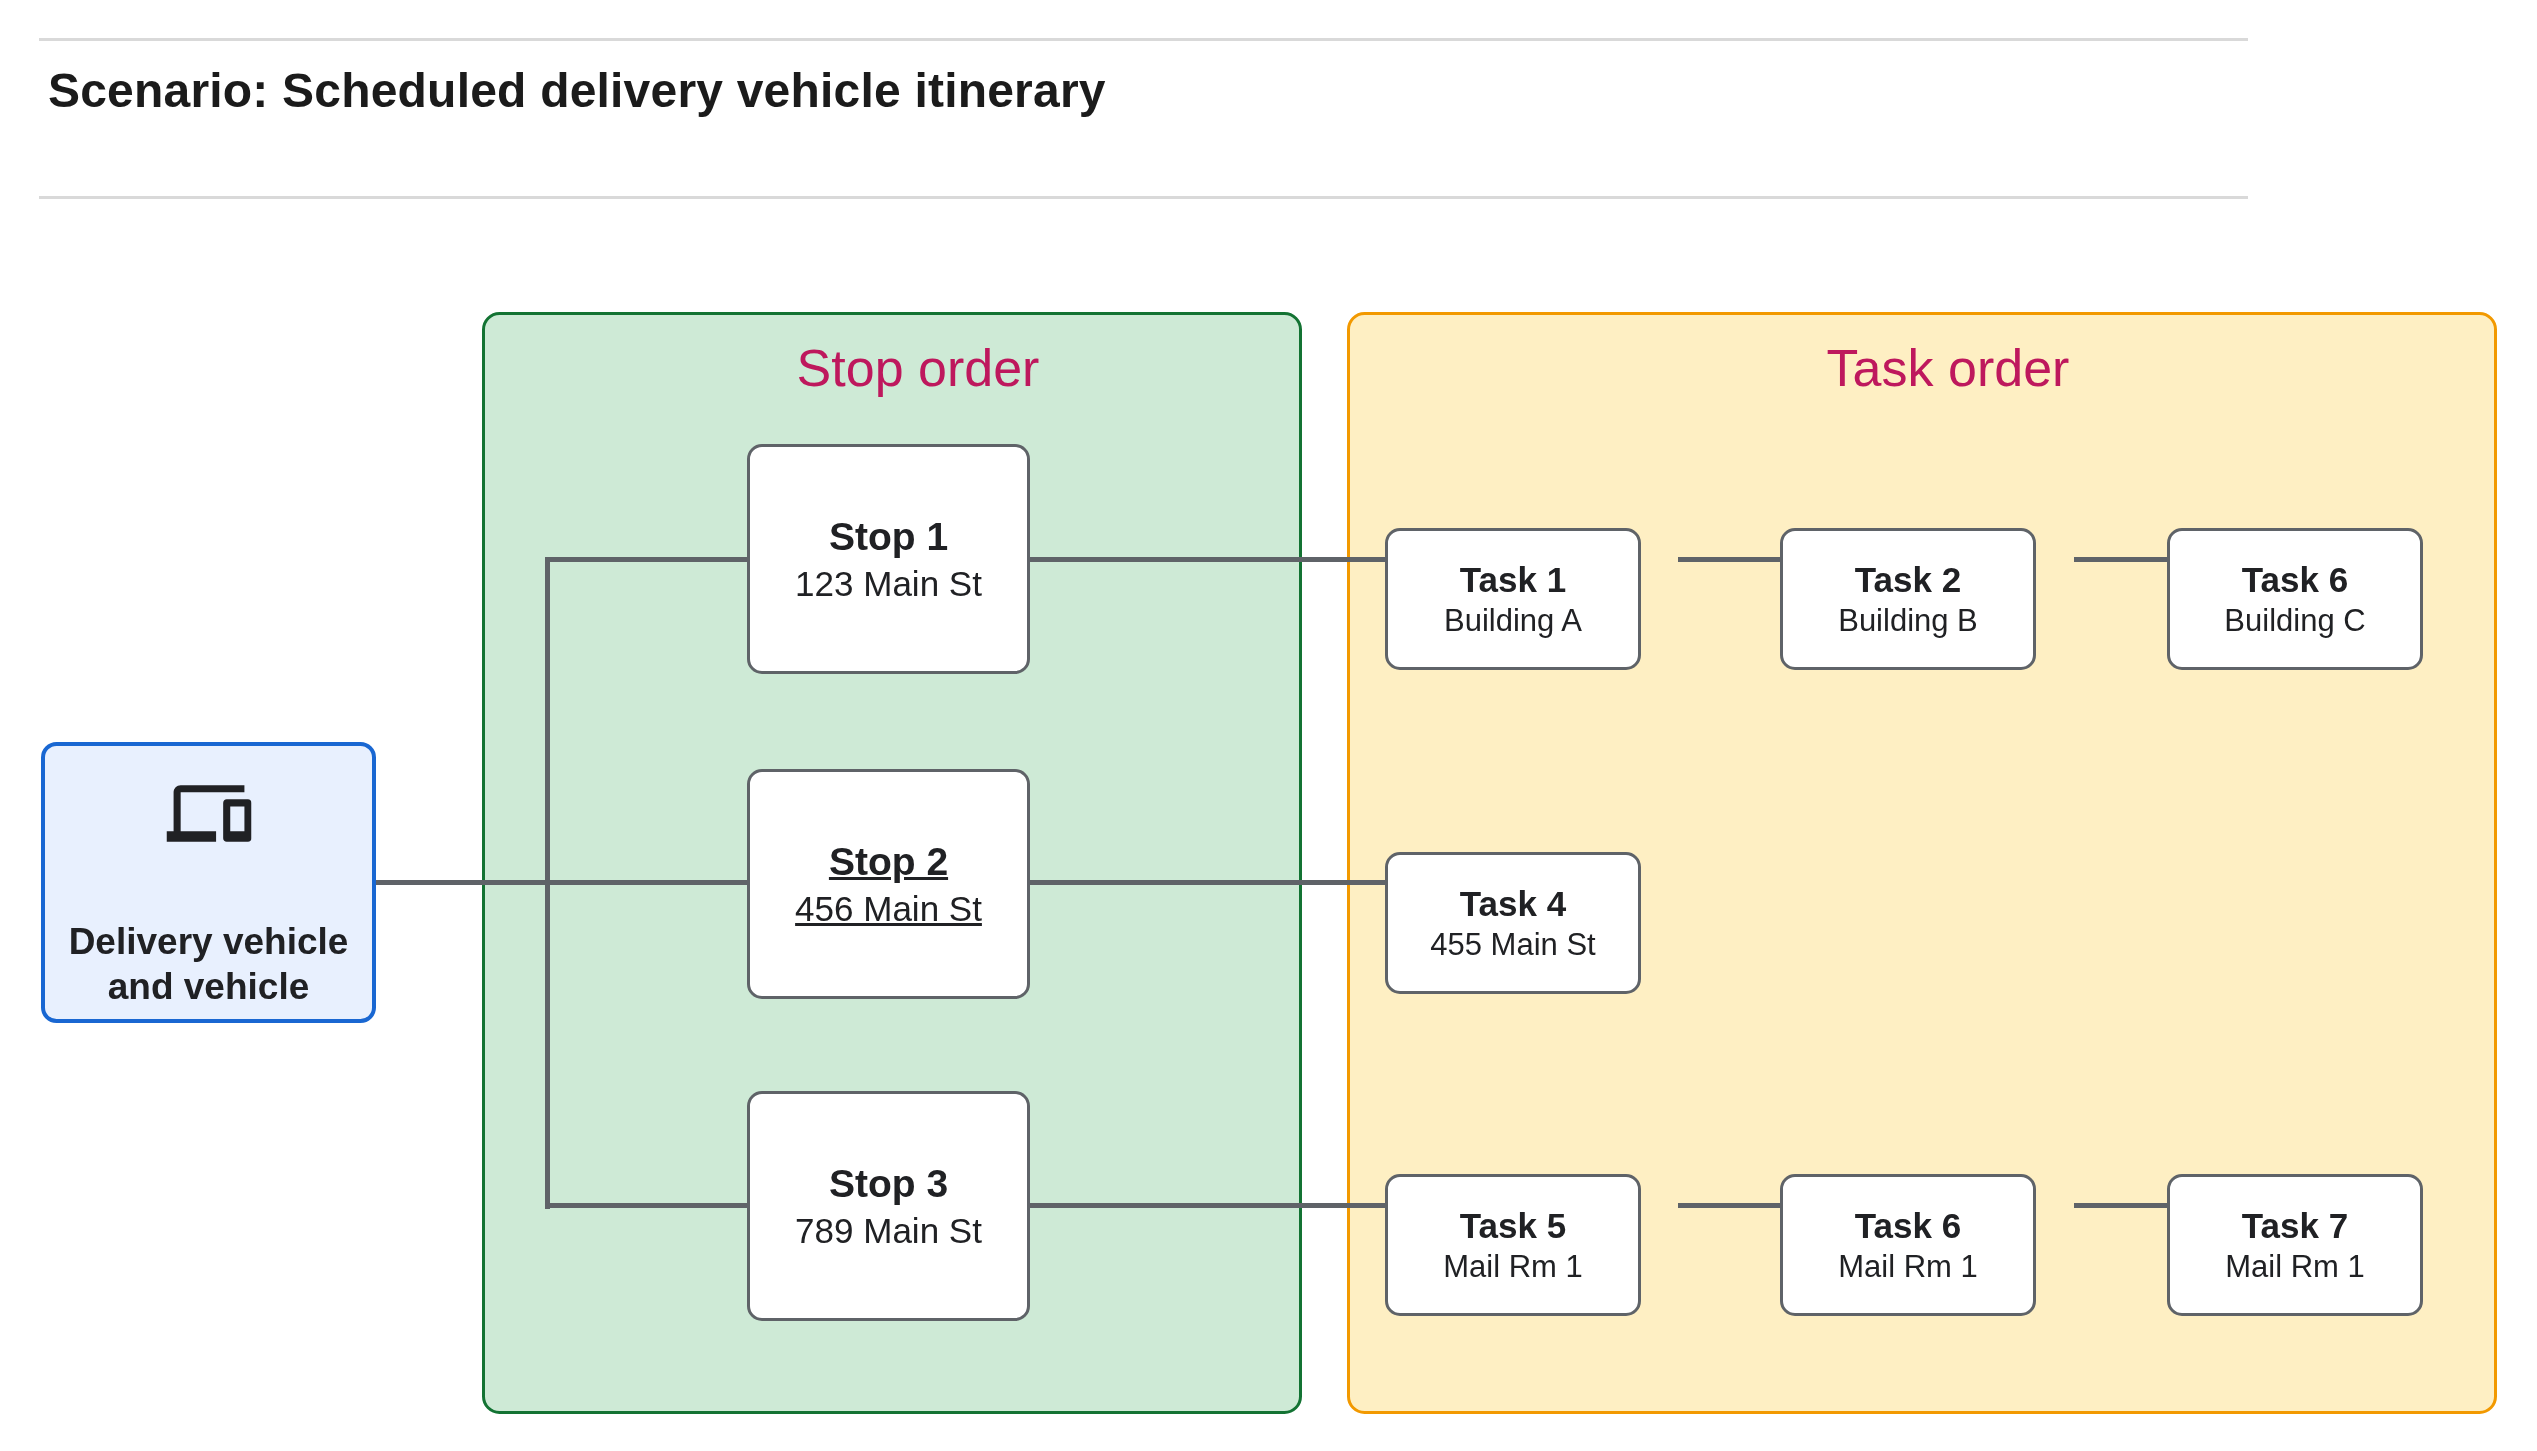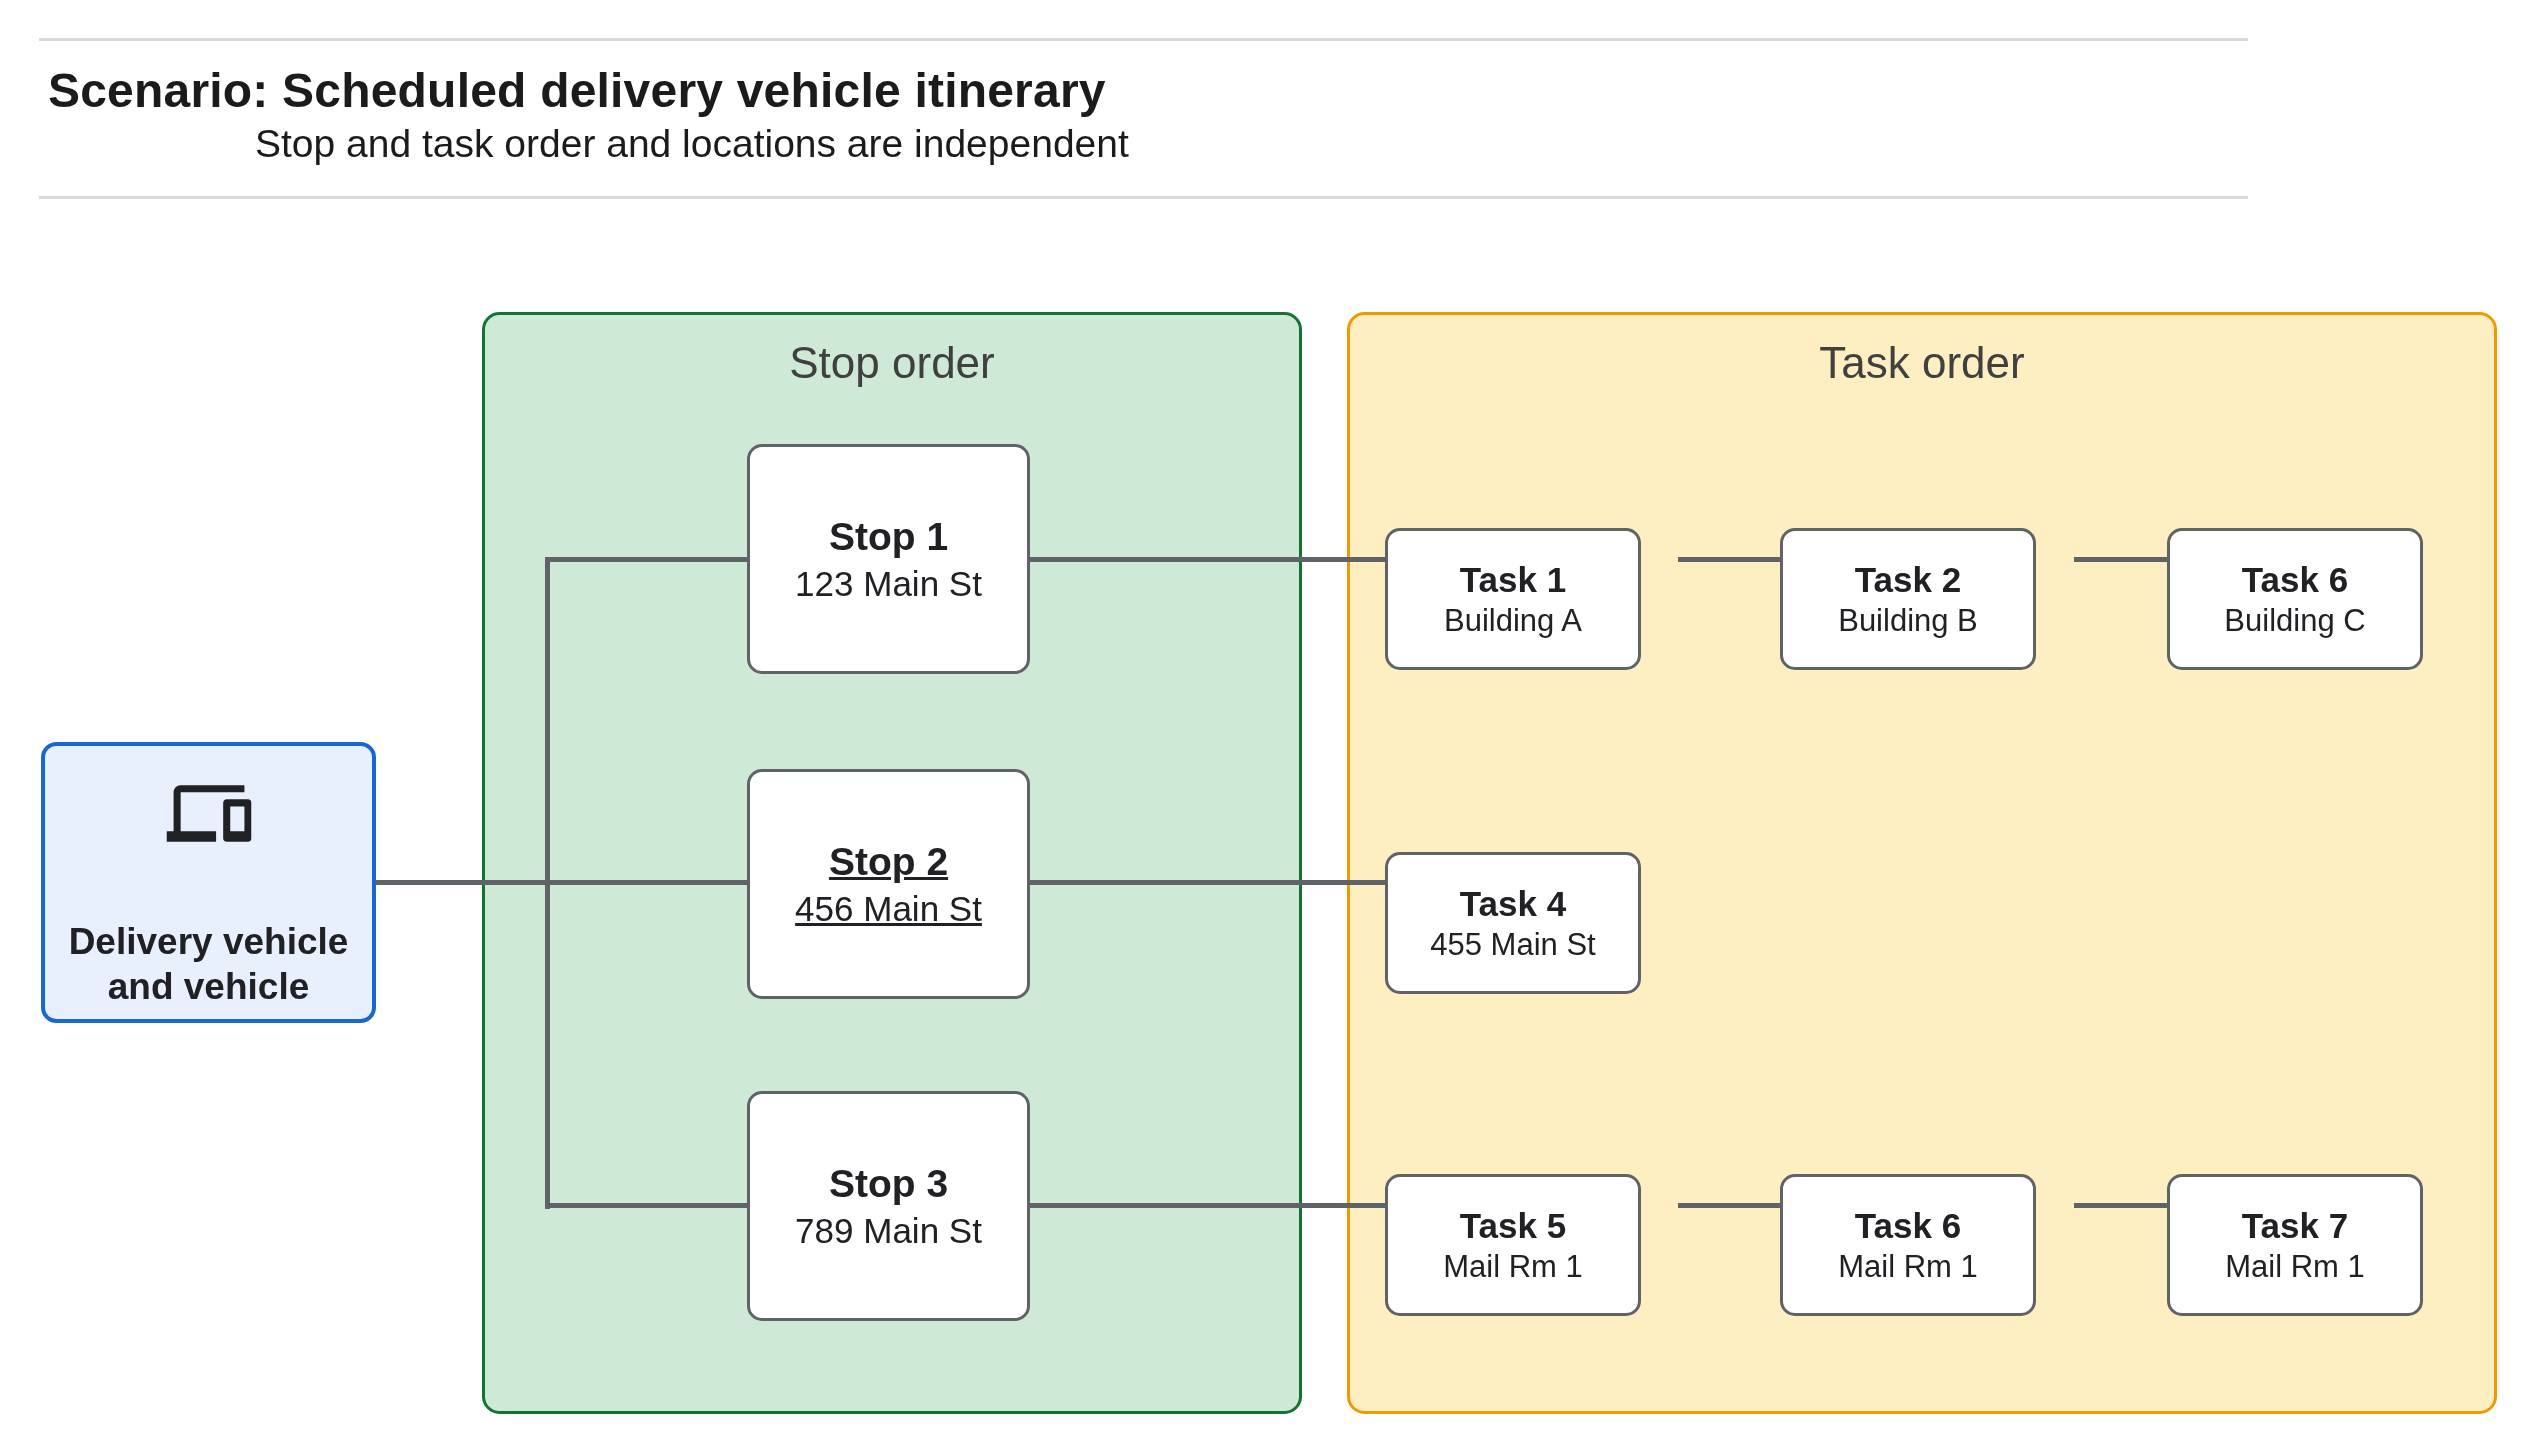--- a/index.html
+++ b/index.html
@@ -58,23 +58,24 @@
     width: 1150px;
     background: #feefc3;
     border: 3.9px solid #f29900;
   }
   .panel-title {
     position: absolute;
     top: 23px;
     left: 0;
     width: 100%;
     text-align: center;
-    font-size: 44px;
+    font-size: 52px;
     font-weight: 400;
-    color: #404040;
+    color: #be185d;
+    padding-left: 26px;
   }
   .line {
     position: absolute;
     background: #5f6368;
   }
   .node {
     position: absolute;
     background: #ffffff;
     border: 3.9px solid #5f6368;
     border-radius: 15px;
@@ -129,21 +130,20 @@
     color: #202124;
   }
 </style>
 </head>
 <body>
 
 <div class="stage">
 
   <div class="rule rule-top"></div>
   <div class="title">Scenario: Scheduled delivery vehicle itinerary</div>
-  <div class="subtitle">Stop and task order and locations are independent</div>
   <div class="rule rule-bottom"></div>
 
   <div class="panel stop-panel">
     <div class="panel-title">Stop order</div>
   </div>
   <div class="panel task-panel">
     <div class="panel-title">Task order</div>
   </div>
 
   <div class="line" style="left:376px; top:880px; width:372px; height:4.8px;"></div>

